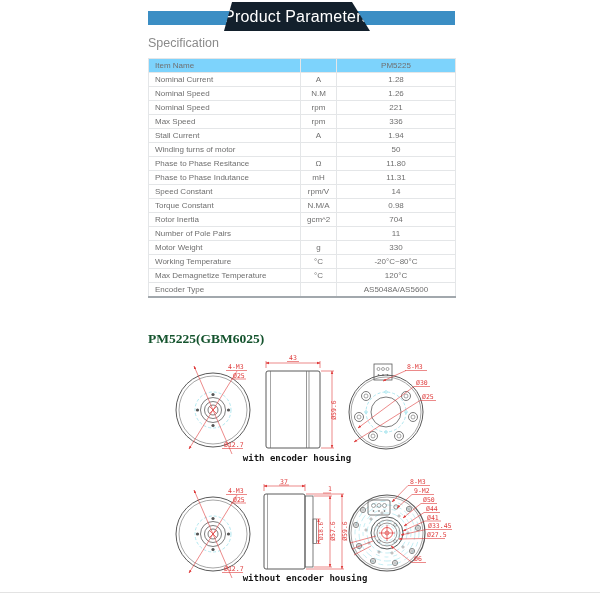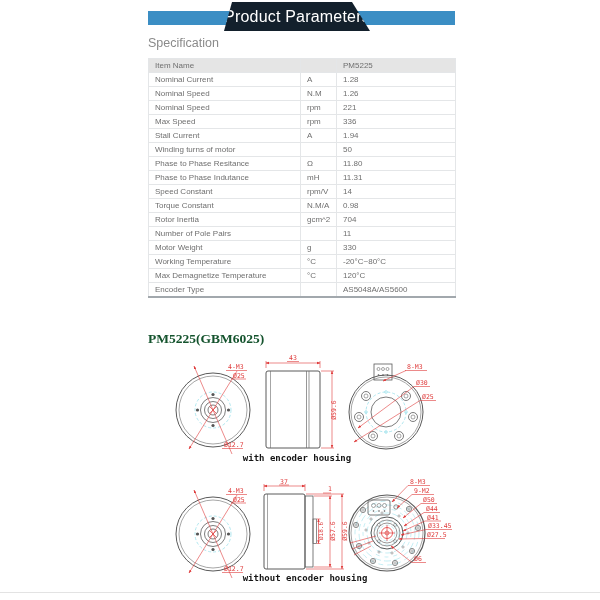--- a/index.html
+++ b/index.html
@@ -16,23 +16,23 @@
     color:#ffffff;font-size:16px;letter-spacing:.2px;
   }
   
   .spec-title{position:absolute;left:148px;top:36px;width:307px;font-size:12.5px;color:#8a8a8a;
     padding-bottom:15px;border-bottom:6px solid #ec4899;}
   
   table.spec{position:absolute;left:148px;top:58px;width:307px;border-collapse:collapse;
     table-layout:fixed;font-size:8px;color:#6f6f6f;}
   table.spec th,table.spec td{border:1px solid #e4e6e8;height:13px;padding:0 6px;
     font-weight:normal;white-space:nowrap;overflow:hidden;}
-  table.spec thead tr{background:#e5e5e5;}
+  table.spec thead tr{background:#7dd3fc;}
   table.spec th:first-child,table.spec td:first-child{text-align:left;}
-  table.spec th,table.spec td{text-align:left;}
+  table.spec th,table.spec td{text-align:center;}
   table.spec{border-bottom:2px solid #a2a8ad;}
   
   .model-heading{position:absolute;left:148px;top:331px;font-family:"Liberation Serif",serif;
     font-weight:bold;font-size:13.5px;color:#14532d;}
   
   svg.drawings{position:absolute;left:140px;top:350px;}
   svg.drawings .outline{stroke:#5a5a5a;fill:none;}
   svg.drawings .thin{stroke:#6a6a6a;fill:none;}
   svg.drawings .dim{stroke:#df3b3b;fill:none;}
   svg.drawings text.dimtxt{fill:#df3b3b;font-family:"DejaVu Sans Mono",monospace;font-size:6.5px;}

